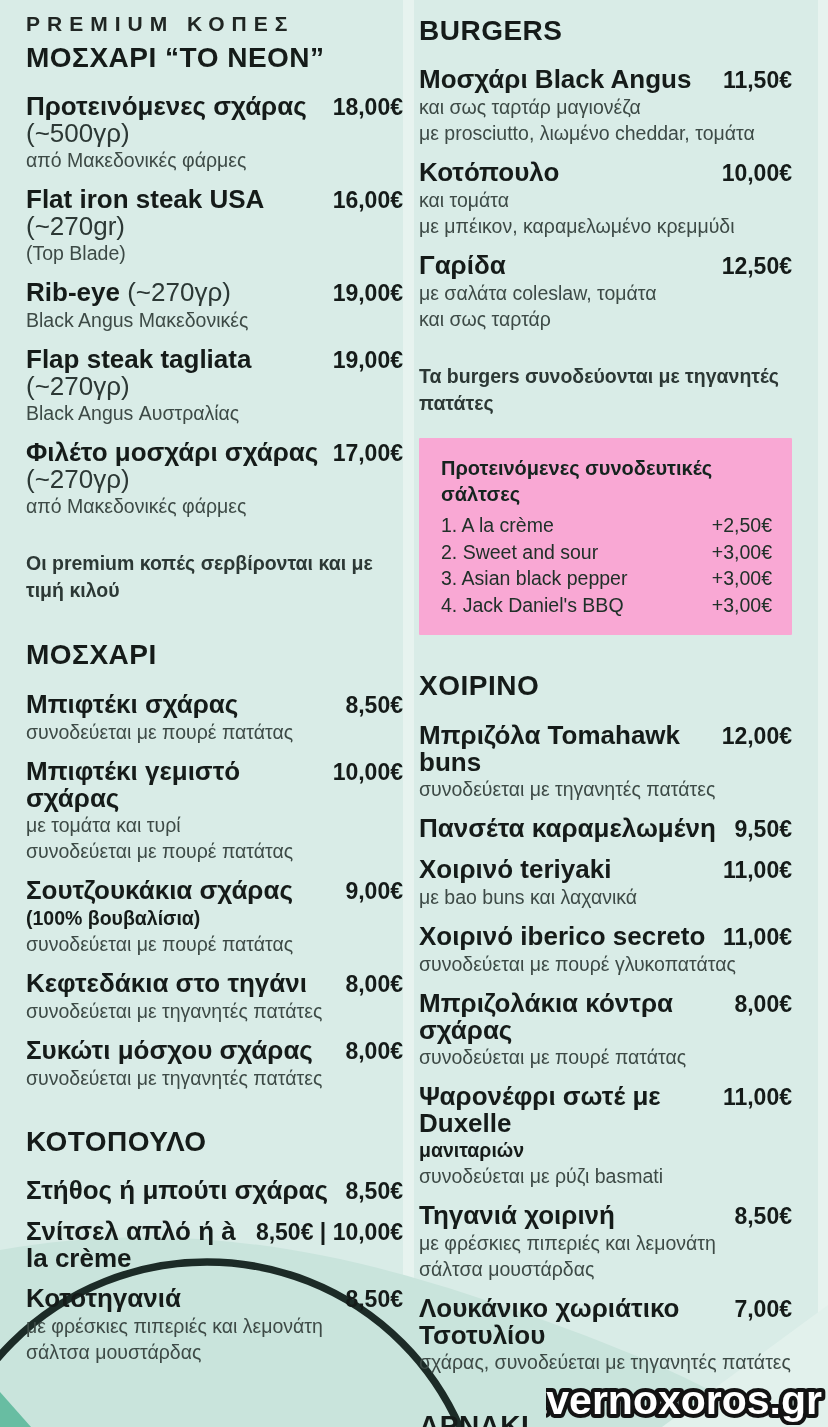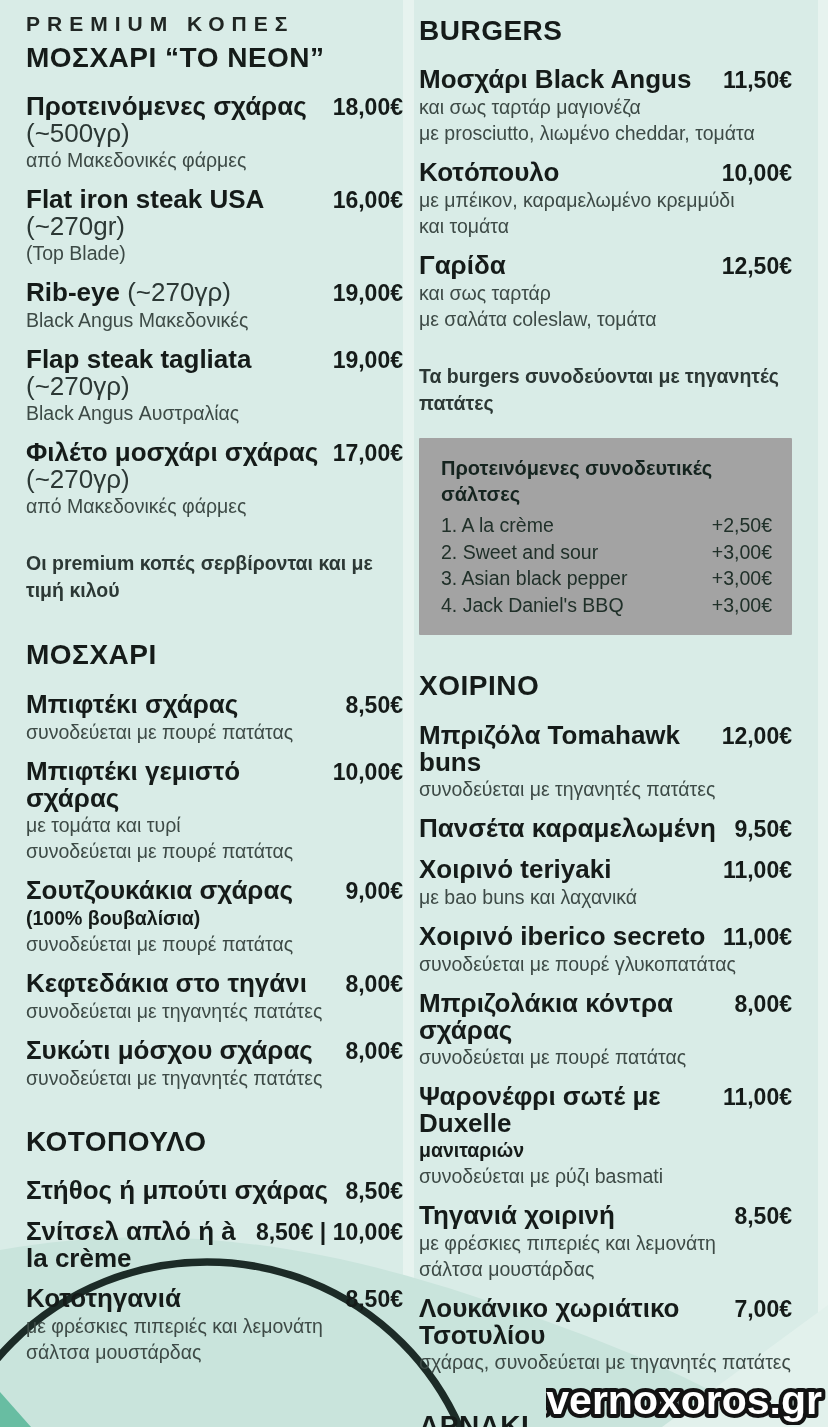--- a/index.html
+++ b/index.html
@@ -161,33 +161,33 @@
           <div class="item-price">11,50€</div>
         </div>
         <div class="item-desc">και σως ταρτάρ μαγιονέζα</div>
         <div class="item-desc">με prosciutto, λιωμένο cheddar, τομάτα</div>
       </div>
       <div class="item">
         <div class="item-row">
           <div class="item-name"><span class="nm">Κοτόπουλο</span></div>
           <div class="item-price">10,00€</div>
         </div>
+        <div class="item-desc">και τομάτα</div>
         <div class="item-desc">με μπέικον, καραμελωμένο κρεμμύδι</div>
-        <div class="item-desc">και τομάτα</div>
       </div>
       <div class="item">
         <div class="item-row">
           <div class="item-name"><span class="nm">Γαρίδα</span></div>
           <div class="item-price">12,50€</div>
         </div>
+        <div class="item-desc">με σαλάτα coleslaw, τομάτα</div>
         <div class="item-desc">και σως ταρτάρ</div>
-        <div class="item-desc">με σαλάτα coleslaw, τομάτα</div>
       </div>
       <div class="footnote">Τα burgers συνοδεύονται με τηγανητές πατάτες</div>
-      <div class="sauce-box" style="background: #a3a3a3;">
+      <div class="sauce-box" style="background: #f9a8d4;">
         <div class="sauce-title">Προτεινόμενες συνοδευτικές σάλτσες</div>
         <div class="sauce-row">
           <span class="sauce-label">1. A la crème</span>
           <span class="sauce-price">+2,50€</span>
         </div>
         <div class="sauce-row">
           <span class="sauce-label">2. Sweet and sour</span>
           <span class="sauce-price">+3,00€</span>
         </div>
         <div class="sauce-row">

